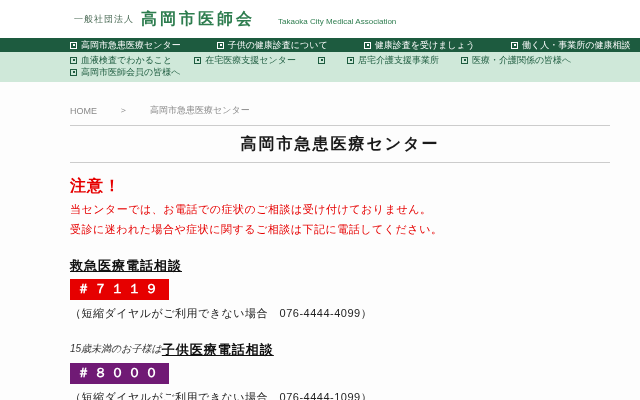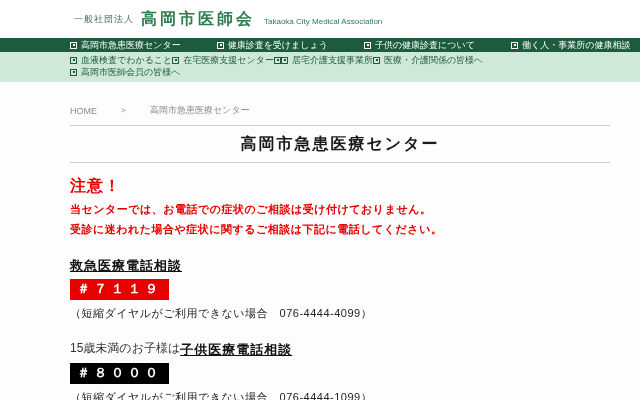--- a/index.html
+++ b/index.html
@@ -3,77 +3,77 @@
 <meta charset="utf-8">
 <style>
   * { margin:0; padding:0; box-sizing:border-box; }
   html,body { width:640px; height:400px; background:#fdfdfd; overflow:hidden;
     font-family:"Liberation Sans","DejaVu Sans",sans-serif; }
 
   
   .site-header { height:38px; display:flex; align-items:center; padding-left:74px; background:#ffffff; gap:7px; }
   .org-type { font-size:9px; color:#4a6a55; letter-spacing:1px; }
   .site-title { font-size:16px; font-weight:bold; color:#2e7d4f; letter-spacing:3px; }
-  .site-sub { font-size:8px; color:#2e7d4f; margin-left:2px; margin-top:4px; }
+  .site-sub { font-size:8px; color:#2e7d4f; margin-left:16px; margin-top:4px; }
 
   
   .nav-row1 { background:#1d5b3f; height:14px; display:flex; align-items:center;
     padding-left:70px; gap:36px; color:#ffffff; }
   .nav-rows23 { background:#cfe8d9; padding:2px 0 4px 70px; color:#1d5b3f; }
-  .nav-row { display:flex; align-items:center; height:12px; }
+  .nav-row { display:flex; align-items:center; gap:22px; height:12px; }
   .nav-item { display:flex; align-items:center; gap:4px; font-size:9px; white-space:nowrap; cursor:pointer; }
   .nav-ic { display:inline-block; width:7px; height:7px; border:1px solid currentColor; position:relative; flex:0 0 auto; }
   .nav-ic::after { content:""; position:absolute; right:1px; top:1px; width:2px; height:2px; background:currentColor; }
 
   
   .main { margin-left:70px; width:540px; }
   .breadcrumb { margin-top:22px; font-size:9px; color:#8a8a8a; display:flex; gap:22px; align-items:center; }
   .breadcrumb .crumb-home { cursor:pointer; }
 
   .title-block { margin-top:8px; border-top:1px solid #cccccc; border-bottom:1px solid #cccccc;
     text-align:center; padding:8px 0 7px; }
   .page-title { font-family:"Liberation Serif","DejaVu Serif",serif; font-weight:bold;
     font-size:16px; color:#1a1a1a; letter-spacing:2px; }
 
   .notice { margin-top:13px; }
   .notice-heading { color:#e60000; font-weight:bold; font-size:16px; letter-spacing:1px; }
-  .notice-line { color:#e60000; font-size:11px; margin-top:5px; letter-spacing:0.5px;font-weight:bold; }
+  .notice-line { color:#e60000; font-size:11px; margin-top:5px; letter-spacing:0.5px; }
 
   .phone-section { margin-top:19px; }
   .section-heading { display:inline-block; font-size:13px; font-weight:bold; color:#111;
     text-decoration:underline; letter-spacing:1px; }
-  .heading-prefix { font-size:12px; color:#333; font-weight:normal; vertical-align:2px; }
+  .heading-prefix { font-size:10px; color:#333; font-weight:normal; vertical-align:2px;font-style:italic; }
   .dial-badge { display:inline-block; margin-top:4px; padding:1px 7px 2px; font-size:13px;
     font-weight:bold; color:#ffffff; letter-spacing:4px; }
   .badge-red { background:#e60000; }
-  .badge-blue { background:#000000; }
+  .badge-blue { background:#701a75; }
   .fallback { font-size:11px; color:#222; margin-top:6px; letter-spacing:0.5px; }
 </style>
 </head>
 <body>
 
 <header class="site-header">
   <span class="org-type">一般社団法人</span>
   <span class="site-title">高岡市医師会</span>
   <span class="site-sub">Takaoka City Medical Association</span>
 </header>
 
 <nav>
   <div class="nav-row1">
     <span class="nav-item">
       <span class="nav-ic"></span>
       <span>高岡市急患医療センター</span>
     </span>
     <span class="nav-item">
       <span class="nav-ic"></span>
-      <span>健康診査を受けましょう</span>
+      <span>子供の健康診査について</span>
     </span>
     <span class="nav-item">
       <span class="nav-ic"></span>
-      <span>子供の健康診査について</span>
+      <span>健康診査を受けましょう</span>
     </span>
     <span class="nav-item">
       <span class="nav-ic"></span>
       <span>働く人・事業所の健康相談</span>
     </span>
   </div>
   <div class="nav-rows23">
     <div class="nav-row">
       <span class="nav-item">
         <span class="nav-ic"></span>

